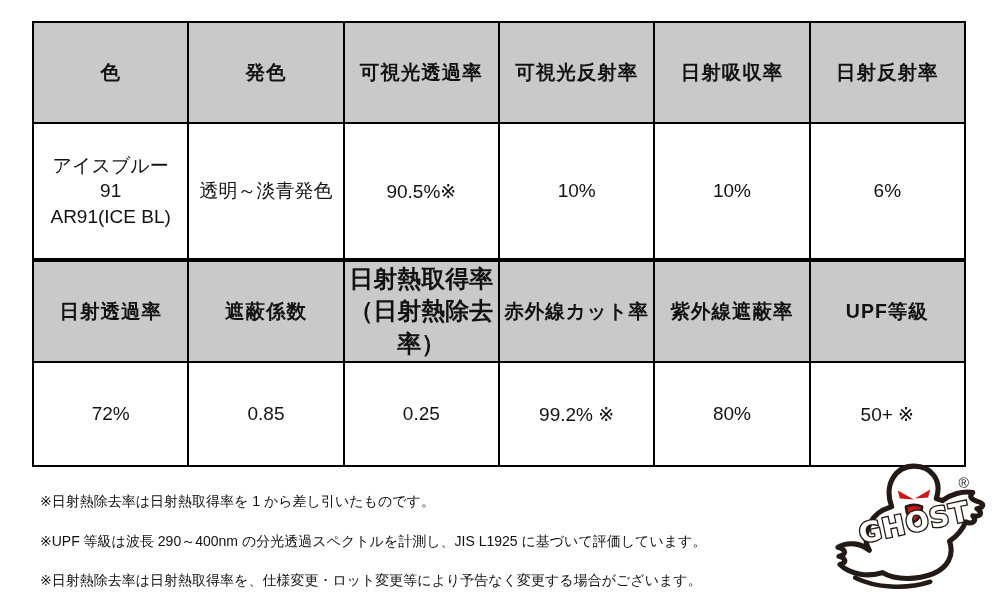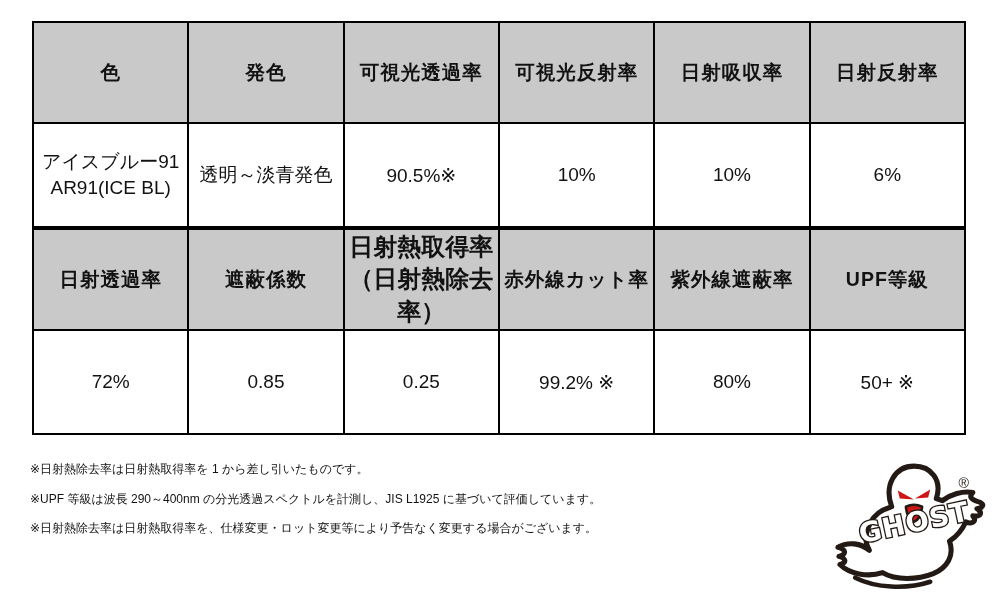--- a/index.html
+++ b/index.html
@@ -31,29 +31,29 @@
     font-weight: bold;
     height: 99px;
     letter-spacing: 1px;
   }
   .spec-table th.two-line { font-size: 24px; letter-spacing: 0; line-height: 1.35; }
   .spec-table td {
     font-size: 19px;
     height: 102px;
     background: #ffffff;
   }
-  .spec-table td.two-line { font-size: 19px; line-height: 1.35; letter-spacing: 0; padding: 0; }
+  .spec-table td.two-line { font-size: 19px; line-height: 1.35; letter-spacing: 0; padding: 16px; }
   #table1 { margin-top: 21px; }
   #table2 { }
   .footnotes {
     margin: 20px 0 0 30px;
   }
   .footnotes p {
-    margin: 0;
-    font-size: 12px;
+    margin: 10px;
+    font-size: 14px;
     line-height: 29.5px;
     white-space: nowrap;
   }
   .ghost-logo {
     position: absolute;
     left: 831px;
     top: 456px;
     width: 166px;
     height: 142px;
   }

